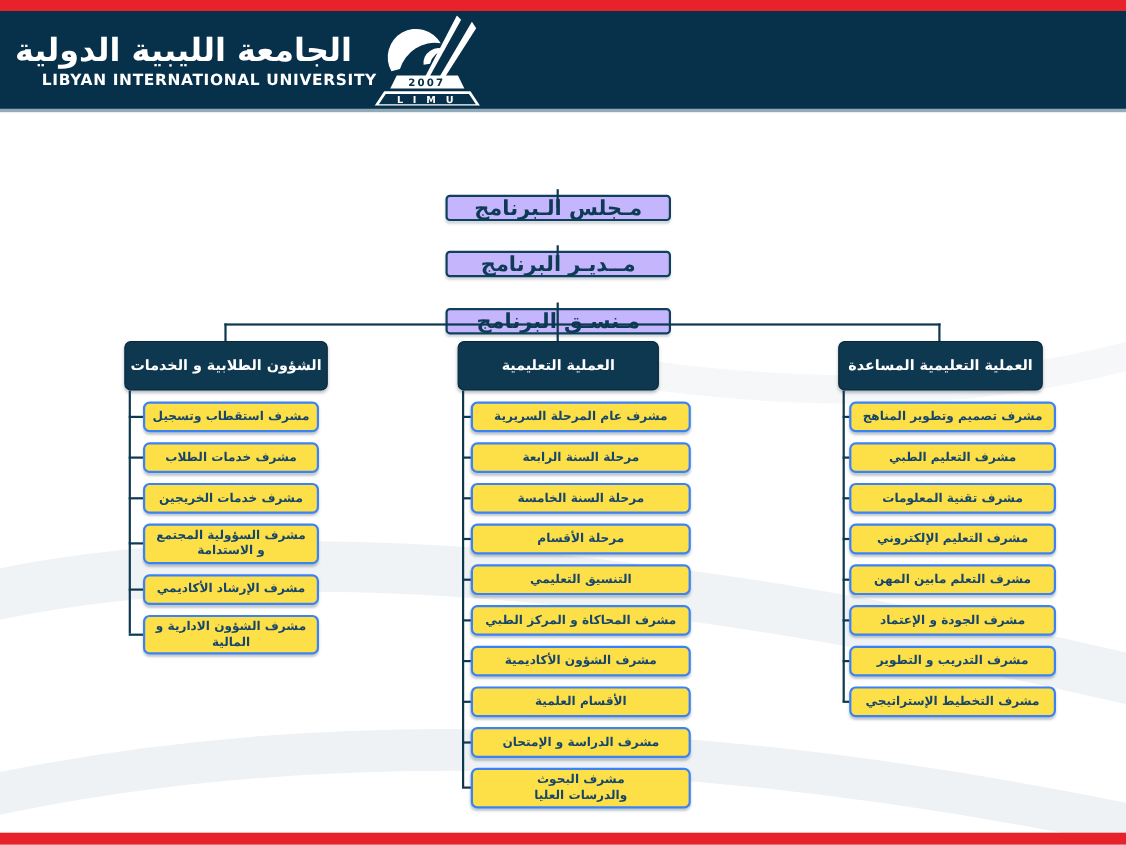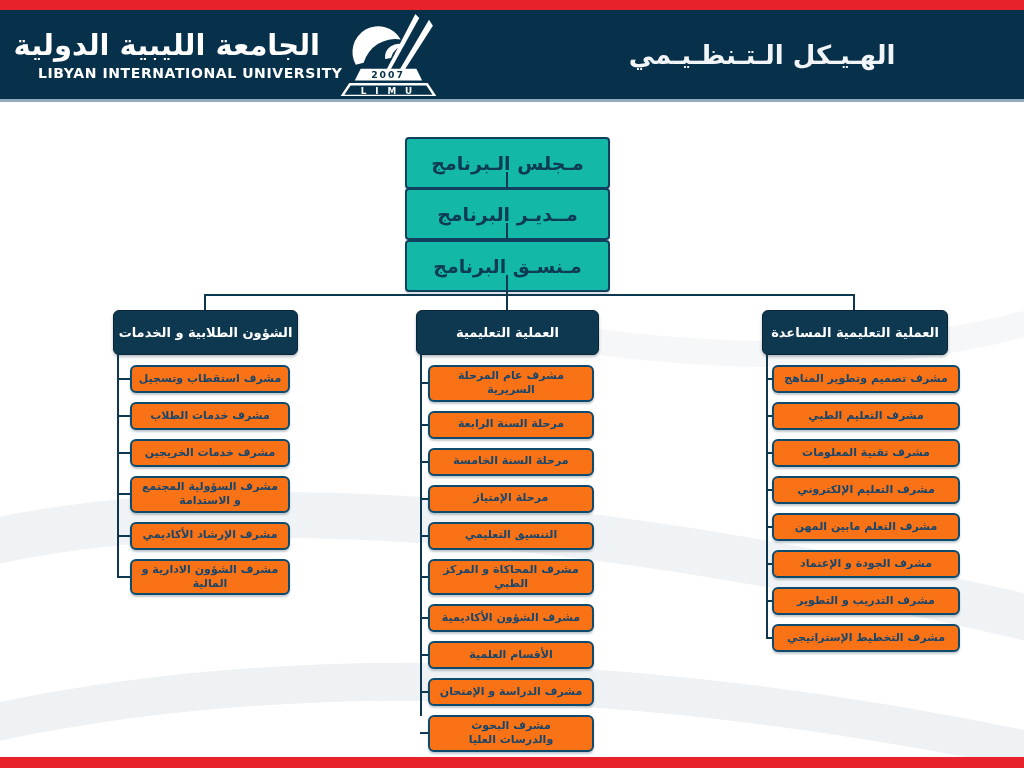--- a/index.html
+++ b/index.html
@@ -35,58 +35,59 @@
   .limu-logo{ width:108px; height:82px; }
   .page-title{
     position:absolute; left:602px; top:0; width:320px; height:89px;
     display:flex; align-items:center; justify-content:center;
     font-size:26px; font-weight:bold; color:#f2f5f7; white-space:nowrap;
   }
 
   
   .chart{ position:absolute; inset:0; }
   .root-node{
-    position:absolute; left:405px; width:205px; height:52px;
-    background:#14b8a6; border:2px solid #10405e; border-radius:4px;
+    position:absolute; left:405px; width:205px; height:24px;
+    background:#c4b5fd; border:2px solid #10405e; border-radius:4px;
     display:flex; align-items:center; justify-content:center;
     font-size:19px; font-weight:bold; color:#0d3a55;
     box-shadow:0 2px 2px rgba(13,42,64,.18);
+    margin-top:40px;
   }
   .connector{ position:absolute; background:#0e3850; }
 
   .branch{ position:absolute; top:310px; }
   .branch-header{
     position:relative; height:45px; border-radius:6px;
     background:#0e3850; border:1px solid #092536;
     display:flex; align-items:center; justify-content:center;
     font-size:13px; font-weight:bold; color:#ffffff;
     box-shadow:0 2px 3px rgba(13,42,64,.3);
   }
   .branch-vline{ position:absolute; left:4px; top:45px; width:2px; background:#0e3850; }
   .branch-items{ display:flex; flex-direction:column; gap:9px; margin-top:10px; }
   .item{
     position:relative; min-height:28px; padding:2px 6px;
-    background:#f97316; border:2px solid #0c4a6e; border-radius:6px;
+    background:#fde047; border:2px solid #3b82f6; border-radius:6px;
     display:flex; align-items:center; justify-content:center; text-align:center;
     font-size:11px; font-weight:bold; color:#17456b; line-height:1.3;
     box-shadow:0 2px 2px rgba(13,42,64,.25);
   }
   .item.tall{ min-height:36px; }
   .item::before{
     content:""; position:absolute; top:calc(50% - 1px); height:2px; background:#0e3850;
   }
   .b0{ left:113px; width:185px; }
   .b0 .branch-items{ margin-left:17px; }
   .b0 .item{ width:160px; }
   .b0 .item::before{ left:-15px; width:13px; }
   .b0 .branch-vline{ height:221px; }
 
   .b1{ left:416px; width:183px; }
   .b1 .branch-items{ margin-left:12px; }
-  .b1 .item{ width:166px; }
+  .b1 .item{ width:200px; }
   .b1 .item::before{ left:-10px; width:8px; }
   .b1 .branch-vline{ height:361px; }
   .b1 .item.tall span{ display:inline-block; max-width:100px; }
 
   .b2{ left:762px; width:186px; }
   .b2 .branch-items{ margin-left:10px; }
   .b2 .item{ width:188px; }
   .b2 .item::before{ left:-8px; width:6px; }
   .b2 .branch-vline{ height:283px; }
 </style>
@@ -117,21 +118,20 @@
         <path d="M22 52 A26 26 0 0 1 68 26 A34 34 0 0 0 30 50 Z" fill="#ffffff"></path>
         <path d="M52 46 A14 14 0 0 1 72 32 A18 18 0 0 0 58 45 Z" fill="#ffffff"></path>
 
         <polygon points="27,56 84,56 90,68 21,68" fill="#ffffff"></polygon>
         <text x="55" y="65.5" text-anchor="middle" font-family="DejaVu Sans, sans-serif" font-size="9.5" font-weight="bold" letter-spacing="2" fill="#07304a">2007</text>
 
         <polygon points="16,72 95,72 103,84 8,84" fill="none" stroke="#ffffff" stroke-width="2.5"></polygon>
         <text x="55" y="81.5" text-anchor="middle" font-family="DejaVu Sans, sans-serif" font-size="9" font-weight="bold" letter-spacing="3" fill="#ffffff">L I M U</text>
       </svg>
     </div>
-    <div class="page-title" dir="rtl">الهـيـكل الـتـنظـيـمي</div>
   </header>
   <div class="header-divider"></div>
 
   <main class="chart">
 
     <div class="root-node" style="top:137px" dir="rtl">مـجلس الـبرنامج</div>
     <div class="connector" style="left:506px;top:172px;width:2px;height:17px"></div>
     <div class="root-node" style="top:188px" dir="rtl">مــديـر البرنامج</div>
     <div class="connector" style="left:506px;top:223px;width:2px;height:18px"></div>
     <div class="root-node" style="top:240px" dir="rtl">مـنسـق البرنامج</div>
@@ -174,21 +174,21 @@
         <div class="item" dir="rtl">
             <span>مشرف عام المرحلة السريرية</span>
           </div>
         <div class="item" dir="rtl">
             <span>مرحلة السنة الرابعة</span>
           </div>
         <div class="item" dir="rtl">
             <span>مرحلة السنة الخامسة</span>
           </div>
         <div class="item" dir="rtl">
-            <span>مرحلة الإمتياز</span>
+            <span>مرحلة الأقسام</span>
           </div>
         <div class="item" dir="rtl">
             <span>التنسيق التعليمي</span>
           </div>
         <div class="item" dir="rtl">
             <span>مشرف المحاكاة و المركز الطبي</span>
           </div>
         <div class="item" dir="rtl">
             <span>مشرف الشؤون الأكاديمية</span>
           </div>

